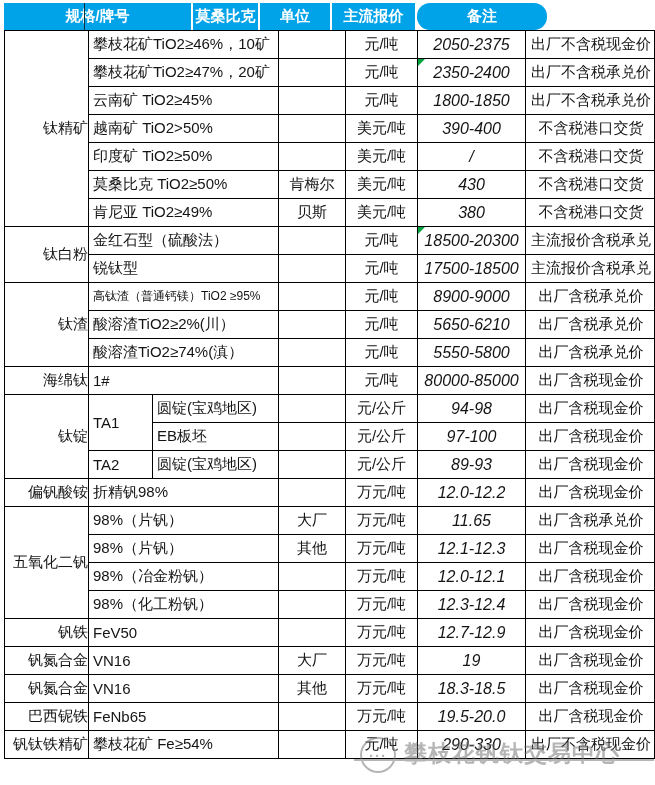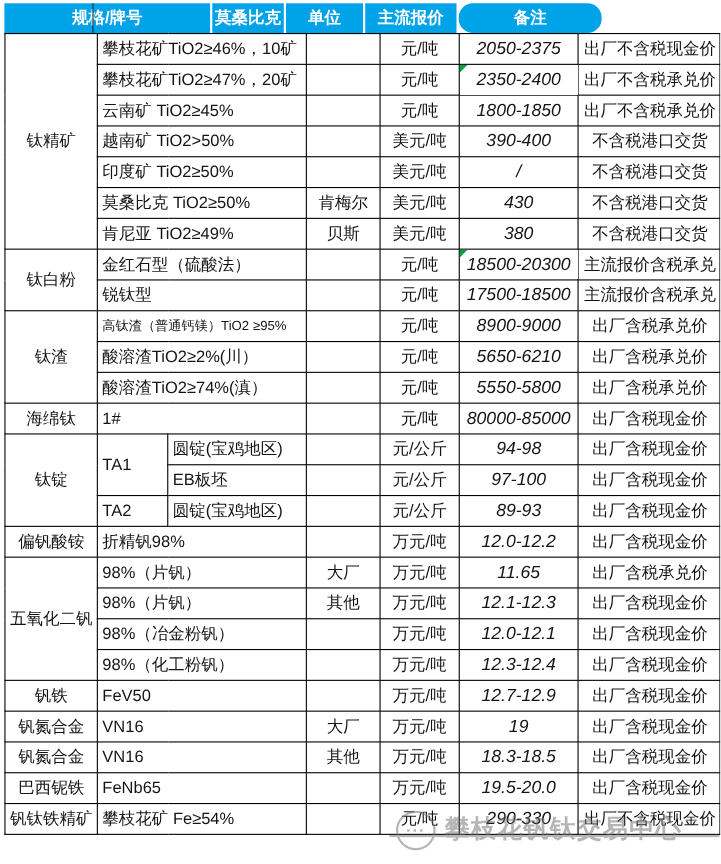--- a/index.html
+++ b/index.html
@@ -32,21 +32,21 @@
   table.body {
     position:absolute; left:4px; top:30px;
     width:650px; border-collapse:collapse; table-layout:fixed;
   }
   td {
     border:1px solid #000000;
     height:28px; font-size:15px; color:#141414;
     white-space:nowrap; overflow:hidden;
     background:#ffffff;
   }
-  td.product { text-align:center; }
+  td.product { text-align:right; }
   td.spec, td.spec1, td.spec2 { text-align:left; padding-left:4px; }
   td.maker, td.unit, td.price { text-align:center; }
   td.note { text-align:center; padding-left:2px;margin-top:44px; }
   td.price { font-size:16px;font-style:italic; }
   td.small { font-size:12px; }
   td.flag { position:relative; }
   td.flag::before {
     content:""; position:absolute; top:0; left:0;
     border-top:7px solid #00a43b; border-right:7px solid transparent;
   }

